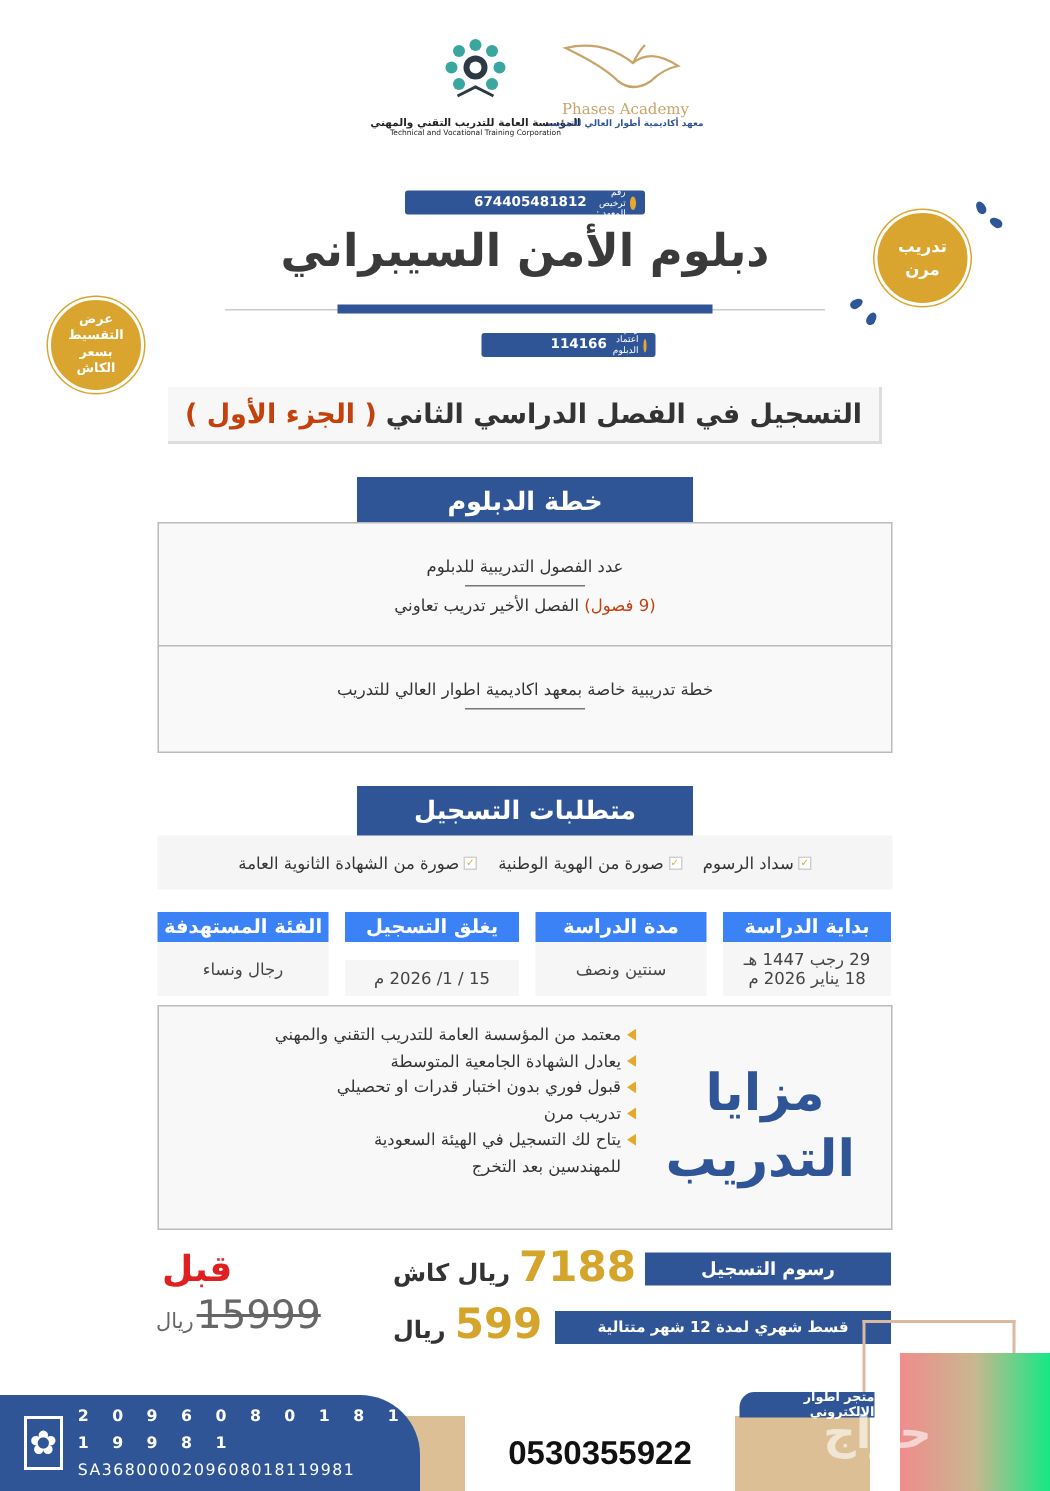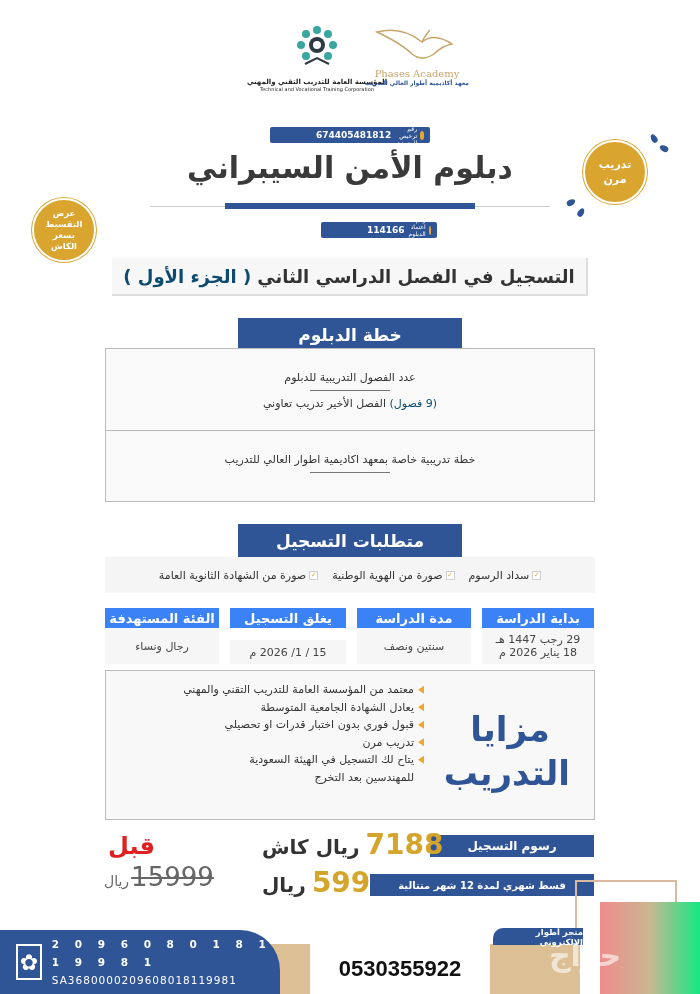--- a/index.html
+++ b/index.html
@@ -1,20 +1,20 @@
 <!DOCTYPE html>
 <html lang="ar" dir="rtl"><head>
 <meta charset="utf-8">
 <style>
   * { box-sizing: border-box; margin: 0; padding: 0; }
   html, body { width: 700px; height: 994px; background: #ffffff; overflow: hidden; }
   body { position: relative; font-family: "DejaVu Sans", sans-serif; color: #333; }
   .abs { position: absolute; }
   .navy { background: #2f5597; }
-  .gold { color: #0c4a6e; }
+  .gold { color: #c2410c; }
 
   
   .logo-tvtc { left: 232px; top: 24px; width: 170px; height: 78px; text-align: center; }
   .logo-star { width: 44px; height: 44px; margin: 0 auto; position: relative; }
   .logo-star svg { width: 44px; height: 44px; }
   .logo-tvtc .ar { font-size: 7px; color: #222; margin-top: 10px; font-weight: bold; white-space: nowrap; }
   .logo-tvtc .en { font-size: 5px; color: #222; white-space: nowrap; direction: ltr; }
   .logo-phases { left: 362px; top: 24px; width: 110px; height: 78px; text-align: center; }
   .logo-phases .bird { width: 90px; height: 42px; margin: 0 auto; }
   .logo-phases .en { font-family: "DejaVu Serif", serif; font-size: 10px; color: #c9a46a; direction: ltr; margin-top: 2px; white-space: nowrap;}
@@ -50,21 +50,21 @@
 
   .adv-box { left: 105px; top: 670px; width: 490px; height: 150px; border: 1px solid #bbb; background: #f8f8f8; }
   .adv-title { right: 24px; top: 36px; width: 120px; text-align: center; font-size: 34px; font-weight: bold; color: #2f5597; line-height: 44px; }
   .adv-list { right: 170px; top: 10px; width: 300px; font-size: 11px; color: #333; }
   .adv-list li { list-style: none; height: 17.5px; display: flex; align-items: center; gap: 4px; white-space: nowrap; }
   .adv-list .bul { width: 6px; height: 8px; background: #e8a82c; clip-path: polygon(0 0, 100% 50%, 0 100%); transform: scaleX(-1); flex-shrink: 0; }
 
   .fee-label { left: 430px; top: 835px; width: 164px; height: 22px; font-size: 12px; font-weight: bold; color: #fff; display: flex; align-items: center; justify-content: center; }
   .inst-label { left: 370px; top: 874px; width: 224px; height: 22px; font-size: 10px; font-weight: bold; color: #fff; display: flex; align-items: center; justify-content: center; }
   .price { font-weight: bold; color: #d4a52a; font-size: 28px; direction: ltr; }
-  .cur { font-size: 20px; color: #333; font-weight: bold; }
+  .cur { font-size: 16px; color: #333; font-weight: bold; }
   .before { left: 108px; top: 832px; color: #e02020; font-size: 24px; font-weight: bold; letter-spacing: 10px; }
   .old-price { left: 104px; top: 862px; color: #666; font-size: 26px; direction: ltr; display: flex; align-items: baseline; gap: 2px; }
   .old-price .num { text-decoration: line-through; }
   .old-price .cur2 { font-size: 14px; }
 
   .bank { left: 0; top: 930px; width: 280px; height: 64px; background: #2f5597; border-top-right-radius: 40px; display: flex; align-items: center; padding-left: 16px; direction: ltr; }
   .bank-logo { width: 36px; height: 36px; border: 2px solid #fff; display: flex; align-items: center; justify-content: center; color: #fff; font-size: 22px; }
   .bank-nums { margin-left: 10px; color: #fff; font-size: 10.5px; line-height: 18px; }
   .bank-nums .acc { letter-spacing: 6px; font-weight: bold; }
   .bank-nums .iban { letter-spacing: 1px; }

